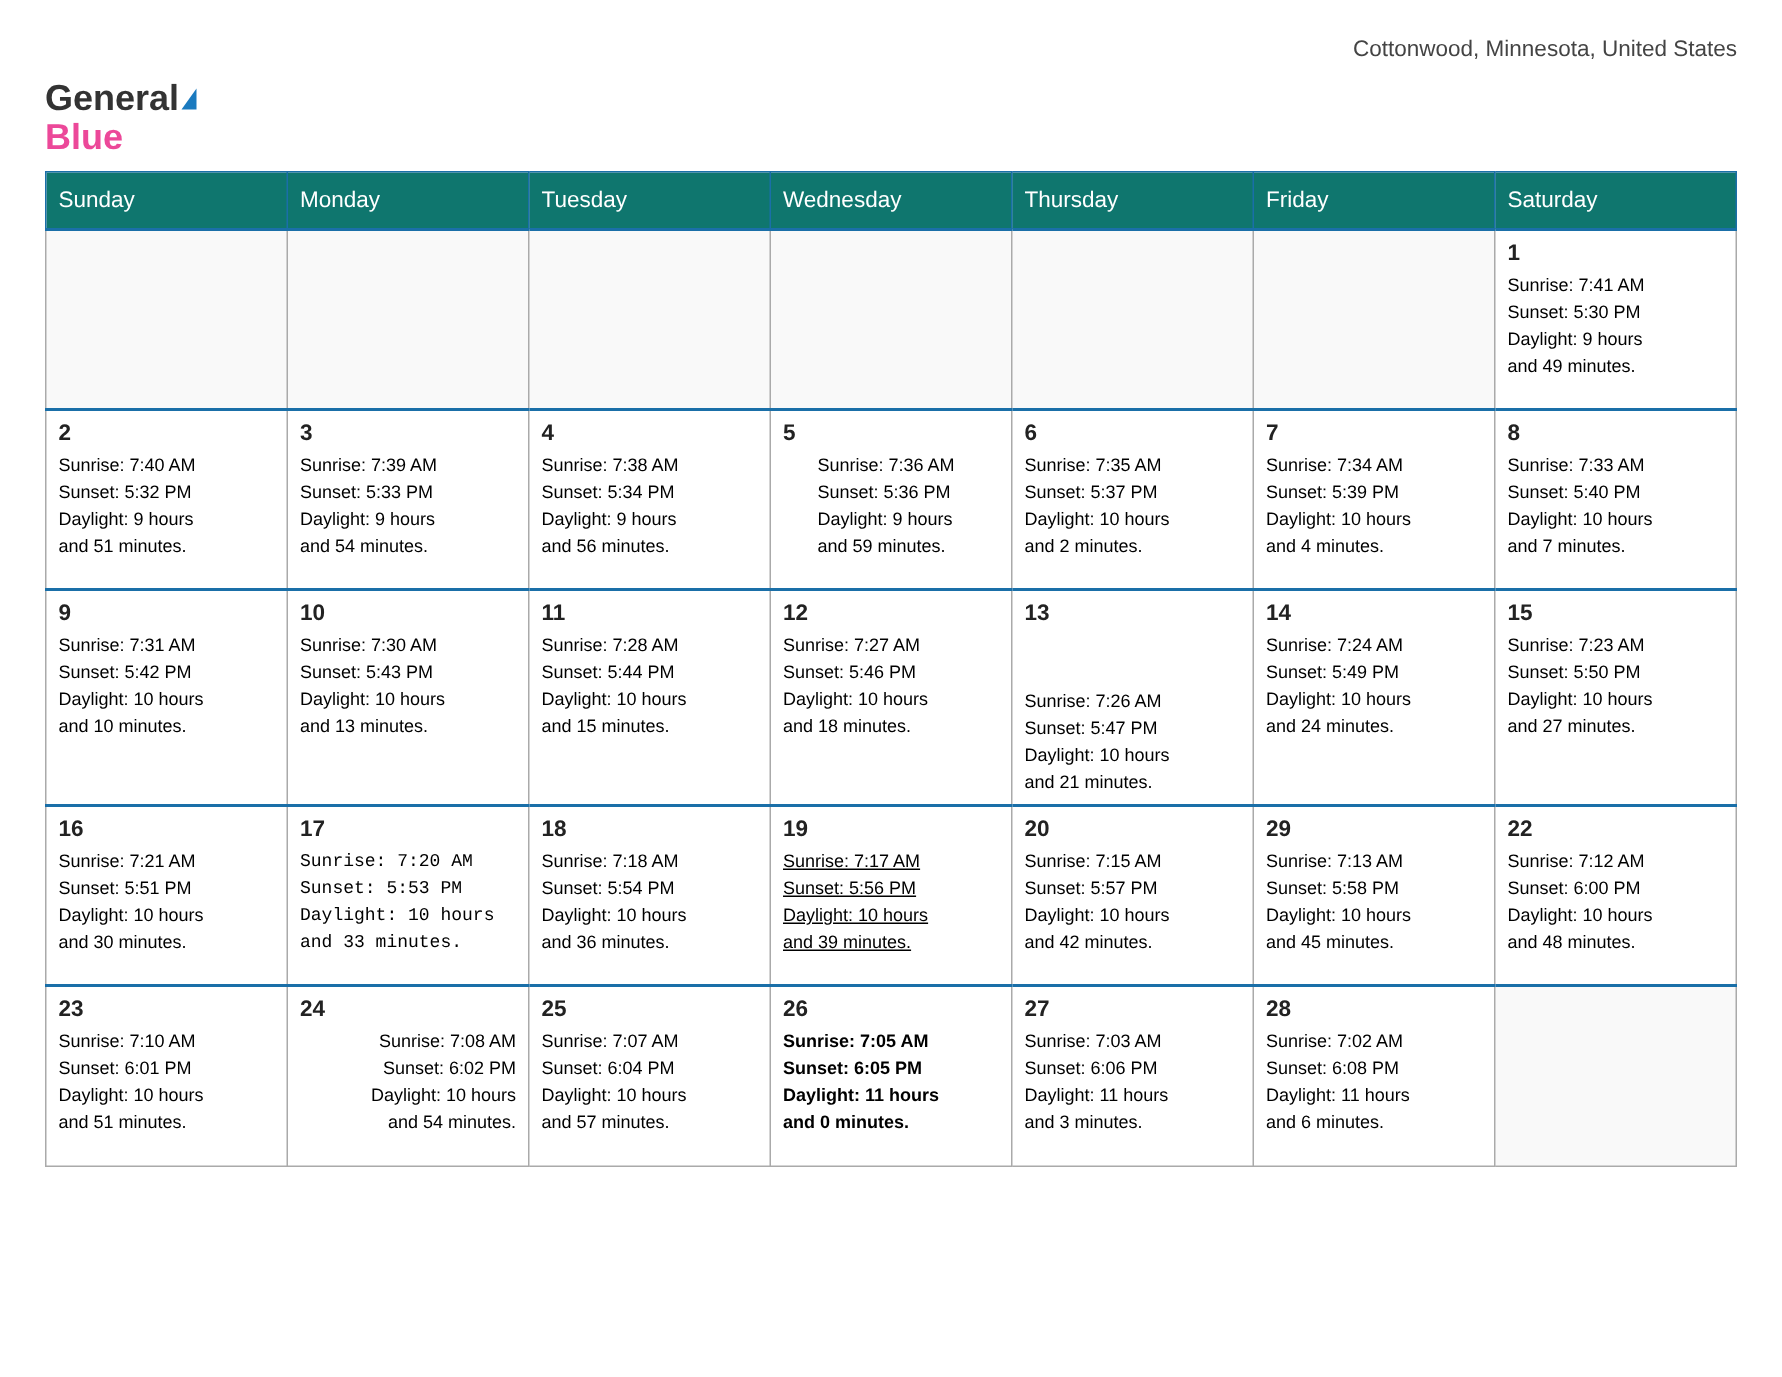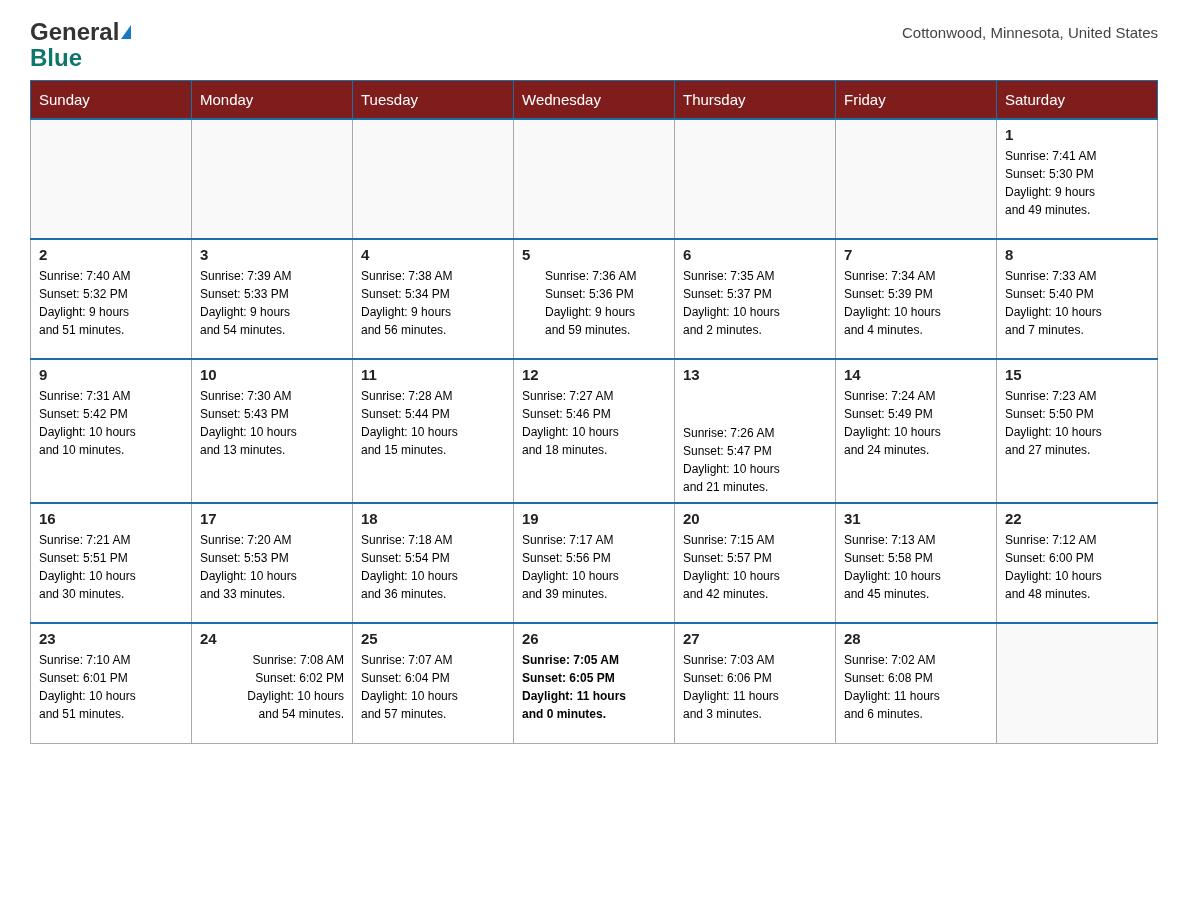--- a/index.html
+++ b/index.html
@@ -13,20 +13,21 @@
     .header {
       display: flex;
       justify-content: space-between;
       align-items: flex-start;
       margin-bottom: 10px;
     }
     .logo {
       display: flex;
       flex-direction: column;
       align-items: flex-start;
+      margin-top: 34px;
     }
     .logo-triangle {
       display: inline-block;
       width: 0;
       height: 0;
       border-left: 10px solid transparent;
       border-right: 0px solid transparent;
       border-bottom: 14px solid #1a7abf;
       margin-left: 2px;
       vertical-align: middle;
@@ -55,21 +56,21 @@
       font-size: 15px;
       color: #444;
       margin-top: 4px;
     }
     .calendar {
       width: 100%;
       border-collapse: collapse;
       margin-top: 10px;
     }
     .calendar th {
-      background-color: #7f1d1d;
+      background-color: #0f766e;
       color: #fff;
       padding: 10px 8px;
       font-size: 15px;
       font-weight: normal;
       text-align: left;
       border: 1px solid #1a6fa8;
     }
     .calendar td {
       border: 1px solid #aaa;
       vertical-align: top;
@@ -102,21 +103,21 @@
 </head>
 <body>
 
 <div class="header">
   <div class="logo">
     <div class="logo-line1">
       <span style="font-size:24px;font-weight:bold;color:#333;">General</span>
       <span class="logo-triangle"></span>
     </div>
     <div class="logo-line2">
-      <span style="font-size:24px;font-weight:bold;color:#0f766e;">Blue</span>
+      <span style="font-size:24px;font-weight:bold;color:#ec4899;">Blue</span>
     </div>
   </div>
   <div class="title-section">
     <div class="location-title">Cottonwood, Minnesota, United States</div>
   </div>
 </div>
 
 <table class="calendar">
   <thead>
     <tr>
@@ -250,48 +251,48 @@
       <tr>
         <td>
           <div class="day-number">16</div>
           <div class="day-info" style="white-space: pre-line;">Sunrise: 7:21 AM
 Sunset: 5:51 PM
 Daylight: 10 hours
 and 30 minutes.</div>
         </td>
         <td>
           <div class="day-number">17</div>
-          <div class="day-info" style="white-space: pre-line;">Sunrise: 7:20 AM
+          <div class="day-info" style="white-space: pre-line; font-family: Liberation Mono, monospace;">Sunrise: 7:20 AM
 Sunset: 5:53 PM
 Daylight: 10 hours
 and 33 minutes.</div>
         </td>
         <td>
           <div class="day-number">18</div>
           <div class="day-info" style="white-space: pre-line;">Sunrise: 7:18 AM
 Sunset: 5:54 PM
 Daylight: 10 hours
 and 36 minutes.</div>
         </td>
         <td>
           <div class="day-number">19</div>
-          <div class="day-info" style="white-space: pre-line;">Sunrise: 7:17 AM
+          <div class="day-info" style="white-space: pre-line; text-decoration: underline;">Sunrise: 7:17 AM
 Sunset: 5:56 PM
 Daylight: 10 hours
 and 39 minutes.</div>
         </td>
         <td>
           <div class="day-number">20</div>
           <div class="day-info" style="white-space: pre-line;">Sunrise: 7:15 AM
 Sunset: 5:57 PM
 Daylight: 10 hours
 and 42 minutes.</div>
         </td>
         <td>
-          <div class="day-number">31</div>
+          <div class="day-number">29</div>
           <div class="day-info" style="white-space: pre-line;">Sunrise: 7:13 AM
 Sunset: 5:58 PM
 Daylight: 10 hours
 and 45 minutes.</div>
         </td>
         <td>
           <div class="day-number">22</div>
           <div class="day-info" style="white-space: pre-line;">Sunrise: 7:12 AM
 Sunset: 6:00 PM
 Daylight: 10 hours

